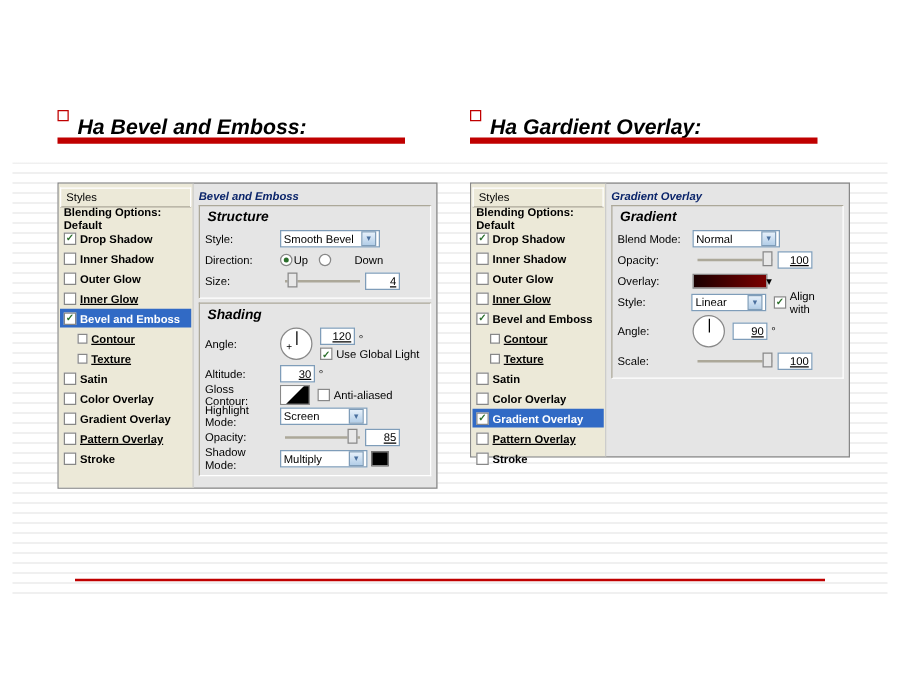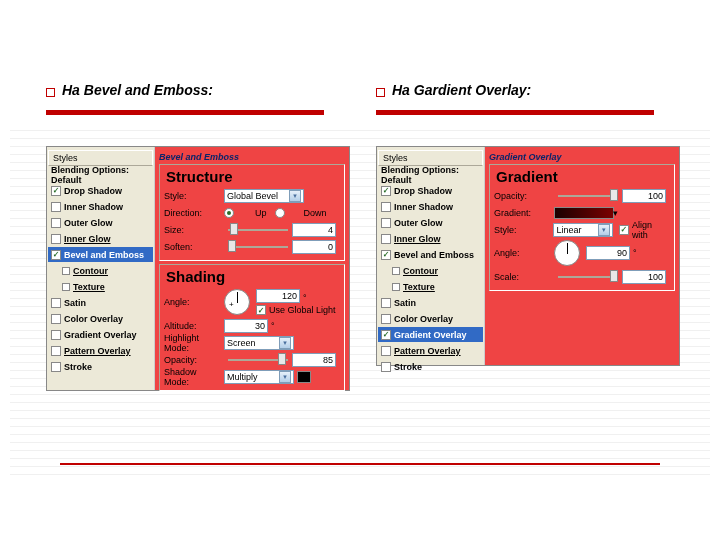--- a/index.html
+++ b/index.html
@@ -1,49 +1,49 @@
 <!DOCTYPE html>
 <html><head>
 <meta charset="utf-8">
 <style>
   * { margin: 0; padding: 0; box-sizing: border-box; }
   body { width: 720px; height: 540px; background: #fff; font-family: Tahoma, sans-serif; font-size: 9px; position: relative; }
   .slide-bg { position: absolute; inset: 0; }
   .lines { position: absolute; left: 10px; right: 10px; top: 130px; bottom: 60px; background: repeating-linear-gradient(to bottom, #f0f0f0 0px, #f0f0f0 1px, transparent 1px, transparent 8px); z-index: 0; }
   .bottom-rule { position: absolute; left: 60px; right: 60px; bottom: 75px; height: 2px; background: #c00000; }
-  .header { position: absolute; top: 82px; left: 0; font-family: Verdana, sans-serif; font-size: 14px; font-weight: bold; font-style: italic; color: #000; }
+  .header { position: absolute; top: 92px; left: 0; font-family: Verdana, sans-serif; font-size: 17px; font-weight: bold; font-style: italic; color: #000; }
   .h-left { left: 62px; }
   .h-right { left: 392px; }
   .header-bullet { position: absolute; width: 9px; height: 9px; border: 1px solid #c00000; top: 88px; }
   .hb-left { left: 46px; }
   .hb-right { left: 376px; }
   .red-bar { position: absolute; top: 110px; height: 5px; background: #c00000; }
   .rb-left { left: 46px; width: 278px; }
   .rb-right { left: 376px; width: 278px; }
-  .dialog { position: absolute; top: 146px; background: #ef4444; border: 1px solid #888; z-index: 2; display: flex; }
+  .dialog { position: absolute; top: 146px; background: #e5e5e5; border: 1px solid #888; z-index: 2; display: flex; }
   .d-left { left: 46px; width: 304px; height: 245px; }
   .d-right { left: 376px; width: 304px; height: 220px; }
   .styles-col { width: 108px; background: #ece9d8; border-right: 1px solid #ccc; padding-top: 2px; }
   .styles-head { background: #ece9d8; padding: 2px 4px; font-weight: normal; border: 1px solid #fff; border-bottom-color: #aca899; margin: 1px; }
   .style-row { display: flex; align-items: center; padding: 2px 3px; gap: 3px; margin: 1px; height: 15px; font-weight: bold; }
   .style-row.indent { padding-left: 14px; }
   .style-row.active { background: #316ac5; color: #fff; }
   .chk { width: 10px; height: 10px; border: 1px solid #888; background: #fff; display: inline-flex; align-items: center; justify-content: center; font-size: 8px; color: #2a6e2a; flex-shrink: 0; }
   .chk.checked::before { content: '✓'; font-weight: bold; }
   .chk.sq { width: 8px; height: 8px; border: 1px solid #888; background: #fff; }
   .settings-col { flex: 1; padding: 2px 4px; }
   .sec-title { color: #0a246a; font-weight: bold; font-style: italic; margin: 3px 0 2px 0; }
   .group { border: 1px solid #fff; border-left-color: #aca899; border-top-color: #aca899; padding: 3px 4px 4px 4px; margin-bottom: 3px; }
-  .grp-label { font-weight: bold; font-size: 15px; margin-bottom: 3px; margin-left: 2px; }
+  .grp-label { font-weight: bold; font-size: 11px; margin-bottom: 3px; margin-left: 2px; font-style: italic; }
   .frow { display: flex; align-items: center; margin: 2px 0; height: 15px; }
   .flabel { width: 60px; padding-right: 6px; }
   .dropdown, .numfield { background: #fff; border: 1px solid #7f9db9; height: 14px; display: inline-flex; align-items: center; padding: 0 2px; font-size: 9px; }
   .dropdown { justify-content: space-between; }
   .dropdown .dd-arrow { width: 12px; height: 12px; background: linear-gradient(#e6f0fa, #b3cee8); border: 1px solid #7f9db9; display: flex; align-items: center; justify-content: center; font-size: 7px; color: #4a6f9e; }
-  .numfield { width: 44px; justify-content: flex-end; }
+  .numfield { width: 28px; justify-content: flex-end; text-decoration: underline; }
   .slider-track { flex: 1; height: 2px; background: #aca899; position: relative; margin: 0 4px; max-width: 60px; }
   .slider-thumb { position: absolute; width: 8px; height: 12px; background: #e8e8e8; border: 1px solid #888; top: -6px; }
   .deg { margin-left: 3px; }
   .radio { width: 10px; height: 10px; border: 1px solid #888; border-radius: 50%; background: #fff; display: inline-flex; align-items: center; justify-content: center; }
   .radio.on::before { content: ''; width: 4px; height: 4px; background: #2a6e2a; border-radius: 50%; }
   .angle-dial { width: 26px; height: 26px; border: 1px solid #888; border-radius: 50%; background: #fff; position: relative; flex-shrink: 0; }
   .angle-dial::after { content: ''; position: absolute; width: 1px; height: 11px; background: #000; left: 50%; top: 2px; transform-origin: bottom; }
   .angle-dial .cross { position: absolute; left: 4px; top: 10px; font-size: 8px; }
   .contour-sw { width: 24px; height: 16px; border: 1px solid #888; background: #fff; position: relative; }
   .contour-sw::before { content: ''; position: absolute; inset: 0; background: linear-gradient(135deg, #fff 48%, #000 52%); }
@@ -122,44 +122,37 @@
           </div>
         </div>
     </div>
     <div class="settings-col">
       <div class="sec-title">Bevel and Emboss</div>
       <div class="group">
         <div class="grp-label">Structure</div>
         <div class="frow">
           <div class="flabel">Style:</div>
           <div class="dropdown" style="width:80px">
-              <span>Global Bevel</span>
+              <span>Smooth Bevel</span>
               <span class="dd-arrow">▾</span>
             </div>
         </div>
         <div class="frow">
           <div class="flabel">Direction:</div>
           <span class="radio on"></span>
-          <span style="margin:0 8px 0 21px">Up</span>
+          <span style="margin:0 8px 0 1px">Up</span>
           <span class="radio"></span>
           <span style="margin-left:19px">Down</span>
         </div>
         <div class="frow">
           <div class="flabel">Size:</div>
           <div class="slider-track">
               <div class="slider-thumb" style="left:2px"></div>
             </div>
           <div class="numfield">4</div>
-        </div>
-        <div class="frow">
-          <div class="flabel">Soften:</div>
-          <div class="slider-track">
-              <div class="slider-thumb" style="left:0"></div>
-            </div>
-          <div class="numfield">0</div>
         </div>
       </div>
       <div class="group">
         <div class="grp-label">Shading</div>
         <div class="frow" style="height:28px">
           <div class="flabel">Angle:</div>
           <div class="angle-dial">
               <span class="cross">+</span>
             </div>
           <div style="margin-left:6px;display:flex;flex-direction:column;gap:2px">
@@ -172,20 +165,26 @@
                 <span>Use Global Light</span>
               </div>
           </div>
         </div>
         <div class="frow">
           <div class="flabel">Altitude:</div>
           <div class="numfield">30</div>
             <span class="deg">°</span>
         </div>
         <div class="frow">
+          <div class="flabel">Gloss Contour:</div>
+          <div class="contour-sw"></div>
+          <span class="chk" style="margin-left:6px"></span>
+          <span style="margin-left:3px">Anti-aliased</span>
+        </div>
+        <div class="frow">
           <div class="flabel">Highlight Mode:</div>
           <div class="dropdown" style="width:70px">
               <span>Screen</span>
               <span class="dd-arrow">▾</span>
             </div>
         </div>
         <div class="frow">
           <div class="flabel">Opacity:</div>
           <div class="slider-track">
               <div class="slider-thumb" style="left:50px"></div>
@@ -259,28 +258,35 @@
             <span class="chk"></span>
             <span>Stroke</span>
           </div>
         </div>
     </div>
     <div class="settings-col">
       <div class="sec-title">Gradient Overlay</div>
       <div class="group">
         <div class="grp-label">Gradient</div>
         <div class="frow">
+          <div class="flabel">Blend Mode:</div>
+          <div class="dropdown" style="width:70px">
+              <span>Normal</span>
+              <span class="dd-arrow">▾</span>
+            </div>
+        </div>
+        <div class="frow">
           <div class="flabel">Opacity:</div>
           <div class="slider-track">
               <div class="slider-thumb" style="left:52px"></div>
             </div>
           <div class="numfield">100</div>
         </div>
         <div class="frow">
-          <div class="flabel">Gradient:</div>
+          <div class="flabel">Overlay:</div>
           <div class="grad-sw"></div>
           <span class="dd-arrow" style="margin-left:-1px">▾</span>
         </div>
         <div class="frow">
           <div class="flabel">Style:</div>
           <div class="dropdown" style="width:60px">
               <span>Linear</span>
               <span class="dd-arrow">▾</span>
             </div>
           <span class="chk checked" style="margin-left:6px"></span>

